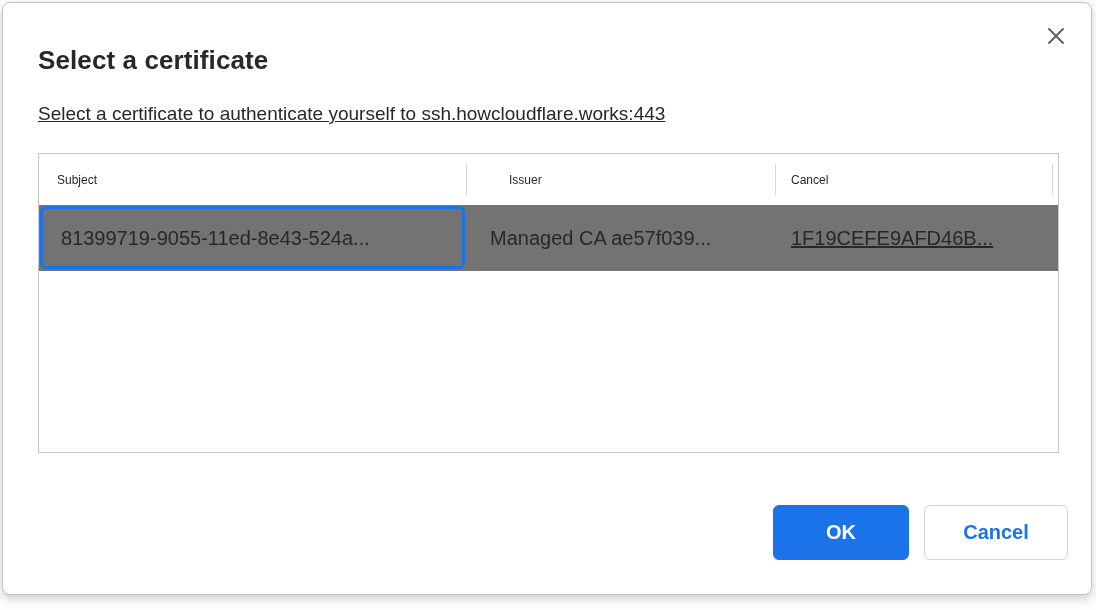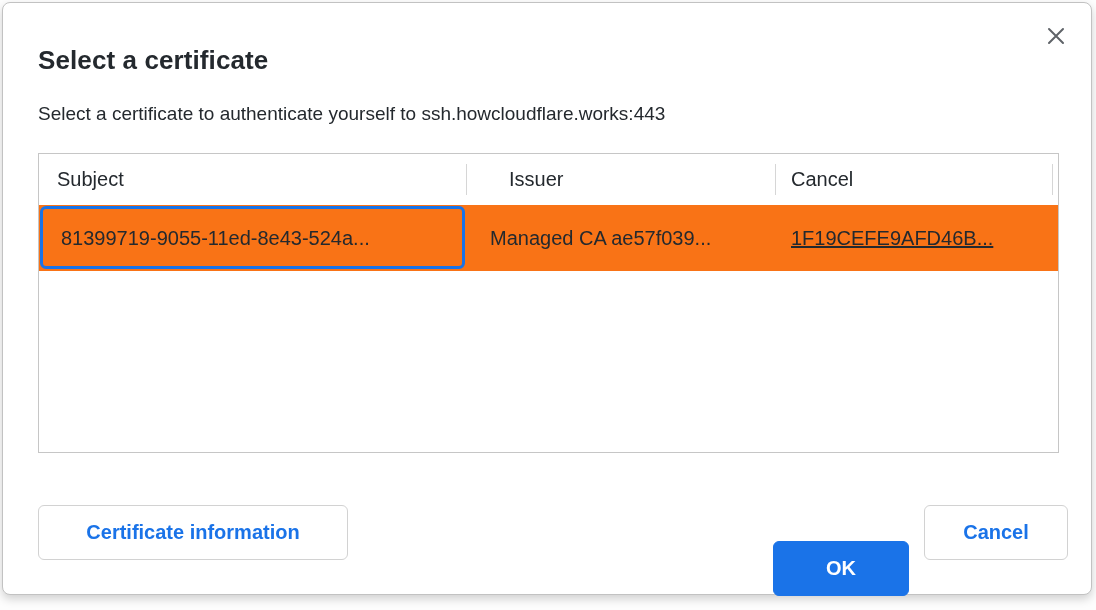--- a/index.html
+++ b/index.html
@@ -39,37 +39,38 @@
     font-weight: 700;
     color: #24292e;
     letter-spacing: 0.1px;
   }
   .subtitle {
     position: absolute;
     left: 35px; top: 100px;
     font-size: 19px;
     font-weight: 400;
     color: #24292e;
+    text-decoration: underline;
   }
   .cert-table {
     position: absolute;
     left: 35px; top: 150px;
     width: 1021px; height: 300px;
     border: 1px solid #c6c6c6;
     background: #ffffff;
   }
   .thead {
     position: relative;
     width: 100%; height: 51px;
     display: grid;
     grid-template-columns: 427px 309px 279px auto;
     align-items: center;
   }
   .th {
-    font-size: 20px;
+    font-size: 12px;
     color: #24292e;
     white-space: nowrap;
     overflow: hidden;
   }
   .th.c1 { padding-left: 18px; }
   .th.c2 { padding-left: 31px; margin-left: 12px; }
   .th.c3 { padding-left: 16px; }
   .col-divider {
     position: absolute;
     top: 10px;
@@ -80,21 +81,21 @@
   .col-divider.d2 { left: 736px; }
   .col-divider.d3 { left: 1013px; }
   .row {
     position: relative;
     width: 100%; height: 66px;
     display: grid;
     grid-template-columns: 427px 309px 279px auto;
     align-items: center;
     cursor: pointer;
   }
-  .row.selected { background: #f97316; }
+  .row.selected { background: #737373; }
   .focus-ring {
     position: absolute;
     left: 1px; top: 1px;
     width: 425px; height: 63px;
     border: 3px solid #1a73e8;
     border-radius: 6px;
     pointer-events: none;
   }
   .td {
     font-size: 20px;
@@ -118,21 +119,20 @@
   }
   .btn.secondary {
     background: #ffffff;
     border: 1px solid #d2d2d2;
     color: #1a73e8;
   }
   .btn.primary {
     background: #1a73e8;
     border: 1px solid #1a73e8;
     color: #ffffff;
-    margin-top: 36px;
   }
   .btn.cert-info { left: 35px; width: 310px; }
   .btn.ok { left: 770px; width: 136px; }
   .btn.cancel { left: 921px; width: 144px; }
 </style>
 </head>
 <body>
 
 <div class="page">
   <div class="dialog">
@@ -157,18 +157,17 @@
       </div>
 
       <div class="row selected">
         <div class="td c1">81399719-9055-11ed-8e43-524a...</div>
         <div class="td c2">Managed CA ae57f039...</div>
         <div class="td c3">1F19CEFE9AFD46B...</div>
         <div class="focus-ring"></div>
       </div>
     </div>
 
-    <button class="btn secondary cert-info">Certificate information</button>
     <button class="btn primary ok">OK</button>
     <button class="btn secondary cancel">Cancel</button>
 
   </div>
 </div>
 
 </body></html>

